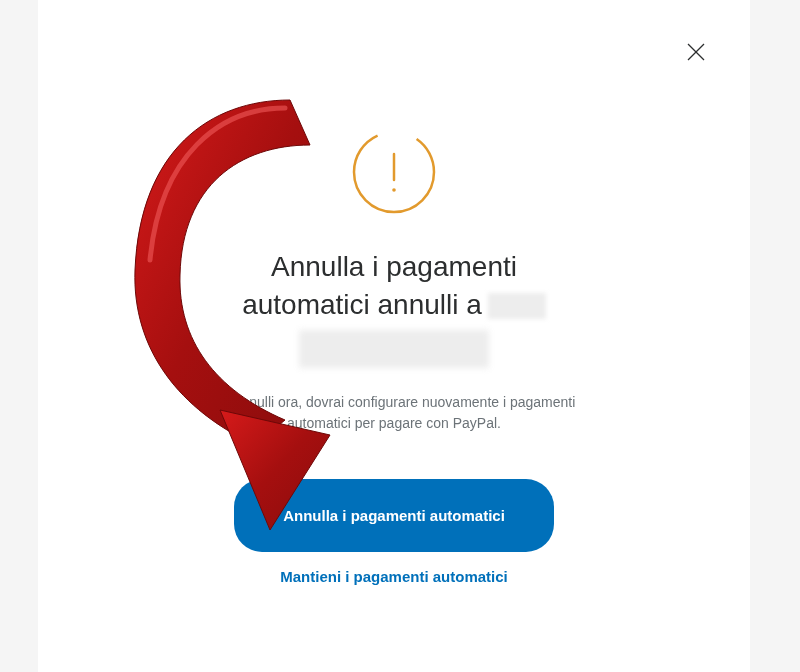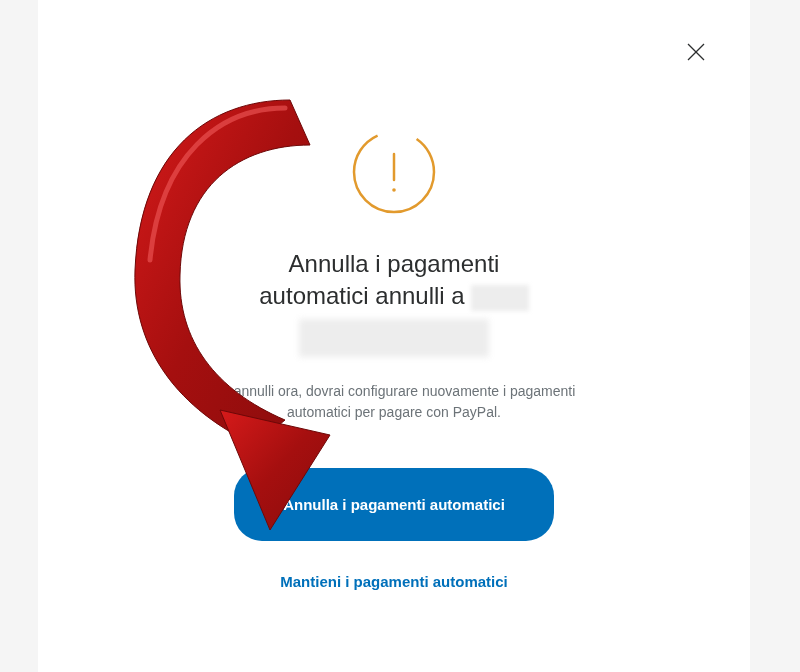--- a/index.html
+++ b/index.html
@@ -33,21 +33,21 @@
     .close-btn svg { display: block; }
     .content {
       text-align: center;
       padding-top: 128px;
     }
     .warn-icon {
       display: inline-block;
       margin-bottom: 28px;
     }
     .title {
-      font-size: 24px;
+      font-size: 28px;
       font-weight: 400;
       color: #2c2e2f;
       line-height: 1.35;
       margin: 0 auto 8px;
       max-width: 420px;
       position: relative;
     }
     .title-line { display: block; }
     .redact1 {
       display: inline-block;
@@ -81,21 +81,21 @@
       border: none;
       border-radius: 28px;
       padding: 28px 40px;
       font-size: 15px;
       font-weight: 600;
       cursor: pointer;
       min-width: 320px;
     }
     .btn-link {
       display: inline-block;
-      margin-top: 32px;
+      margin-top: 16px;
       background: none;
       border: none;
       color: #0070ba;
       font-size: 15px;
       font-weight: 600;
       cursor: pointer;
     }
     .red-arrow {
       position: absolute;
       left: 100px;

